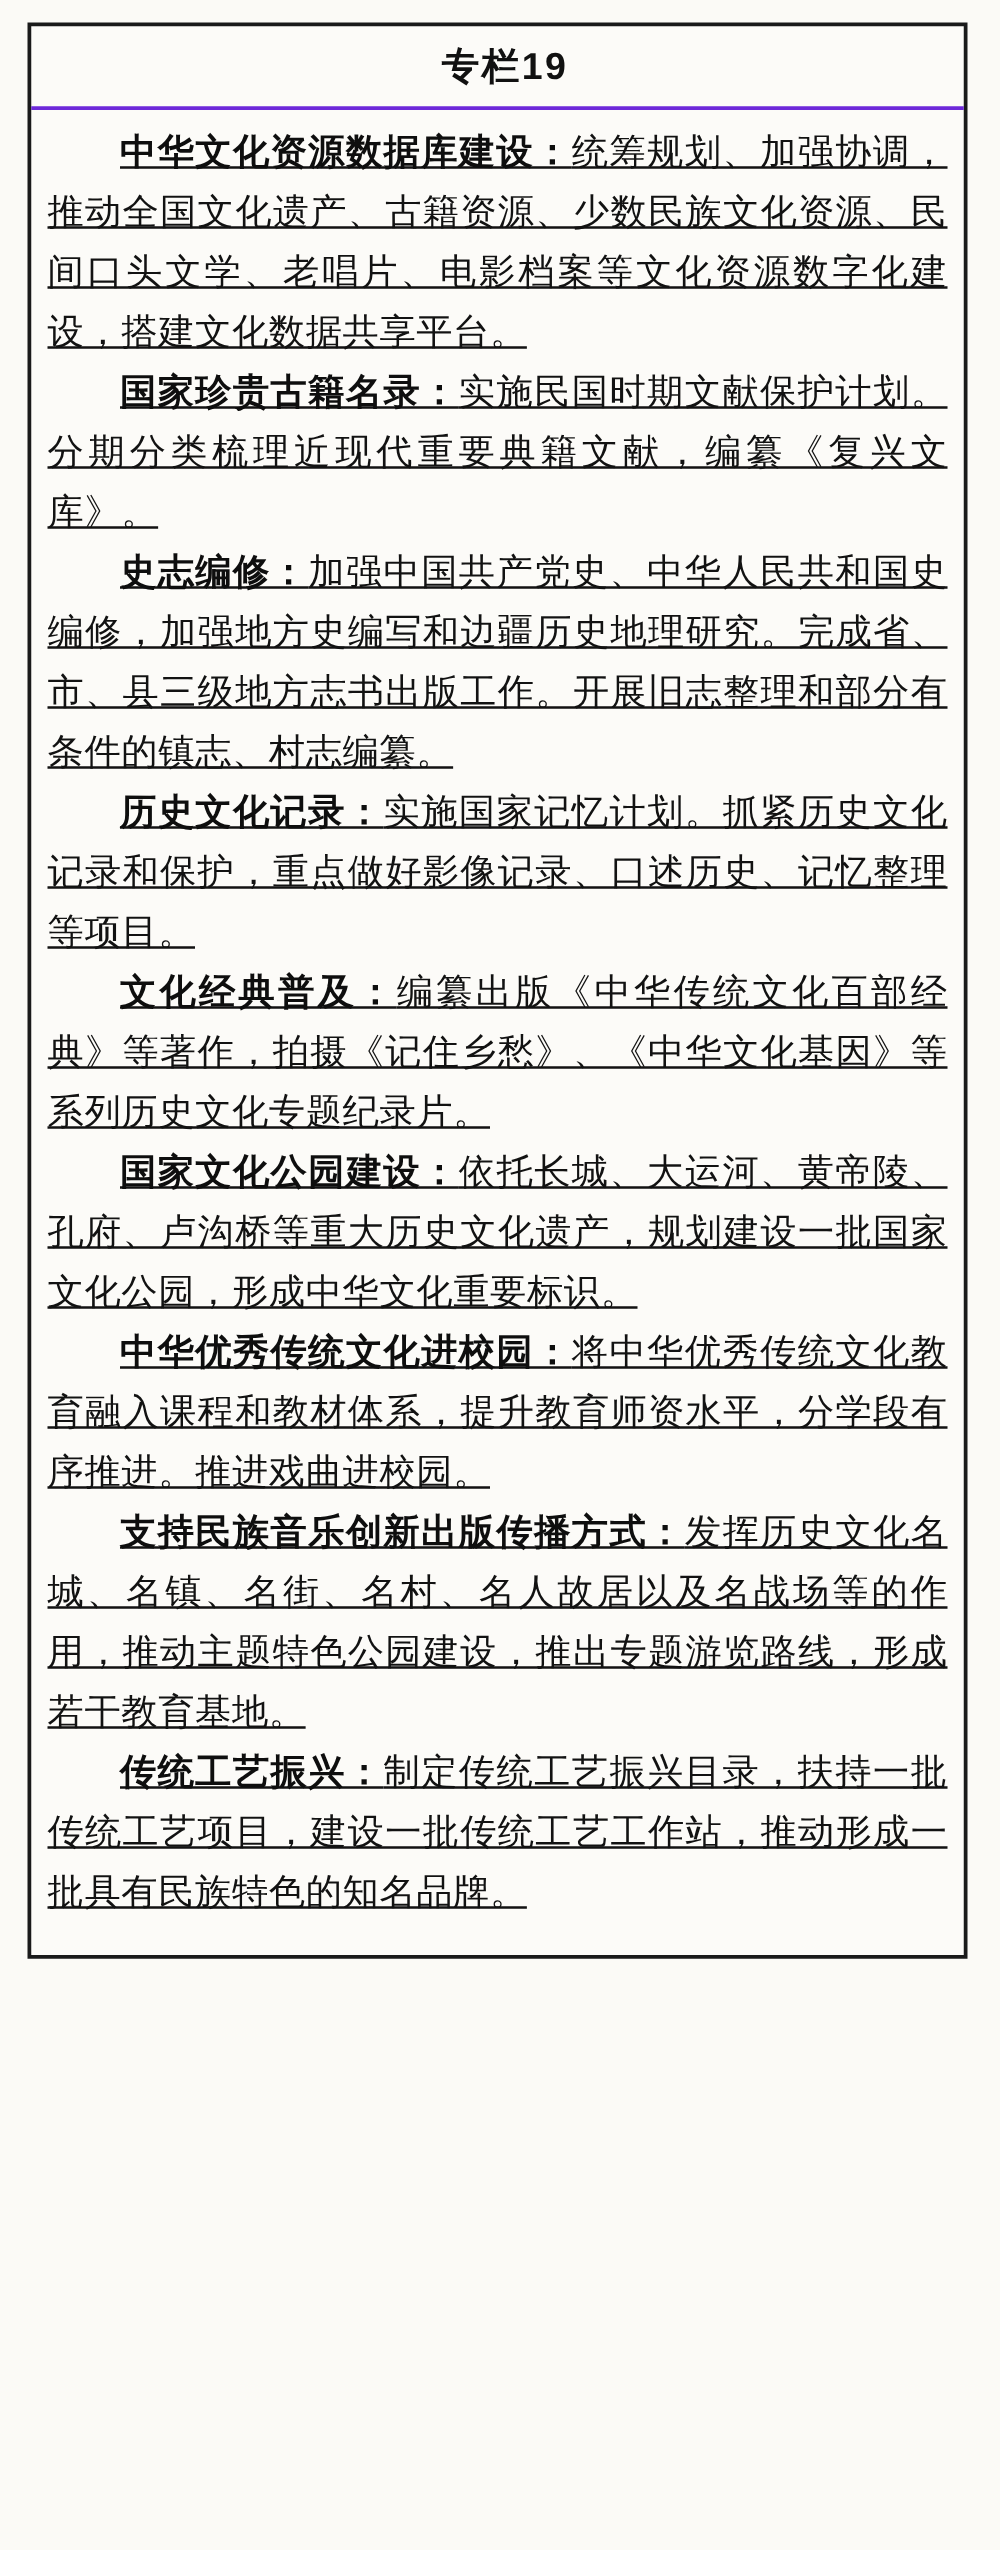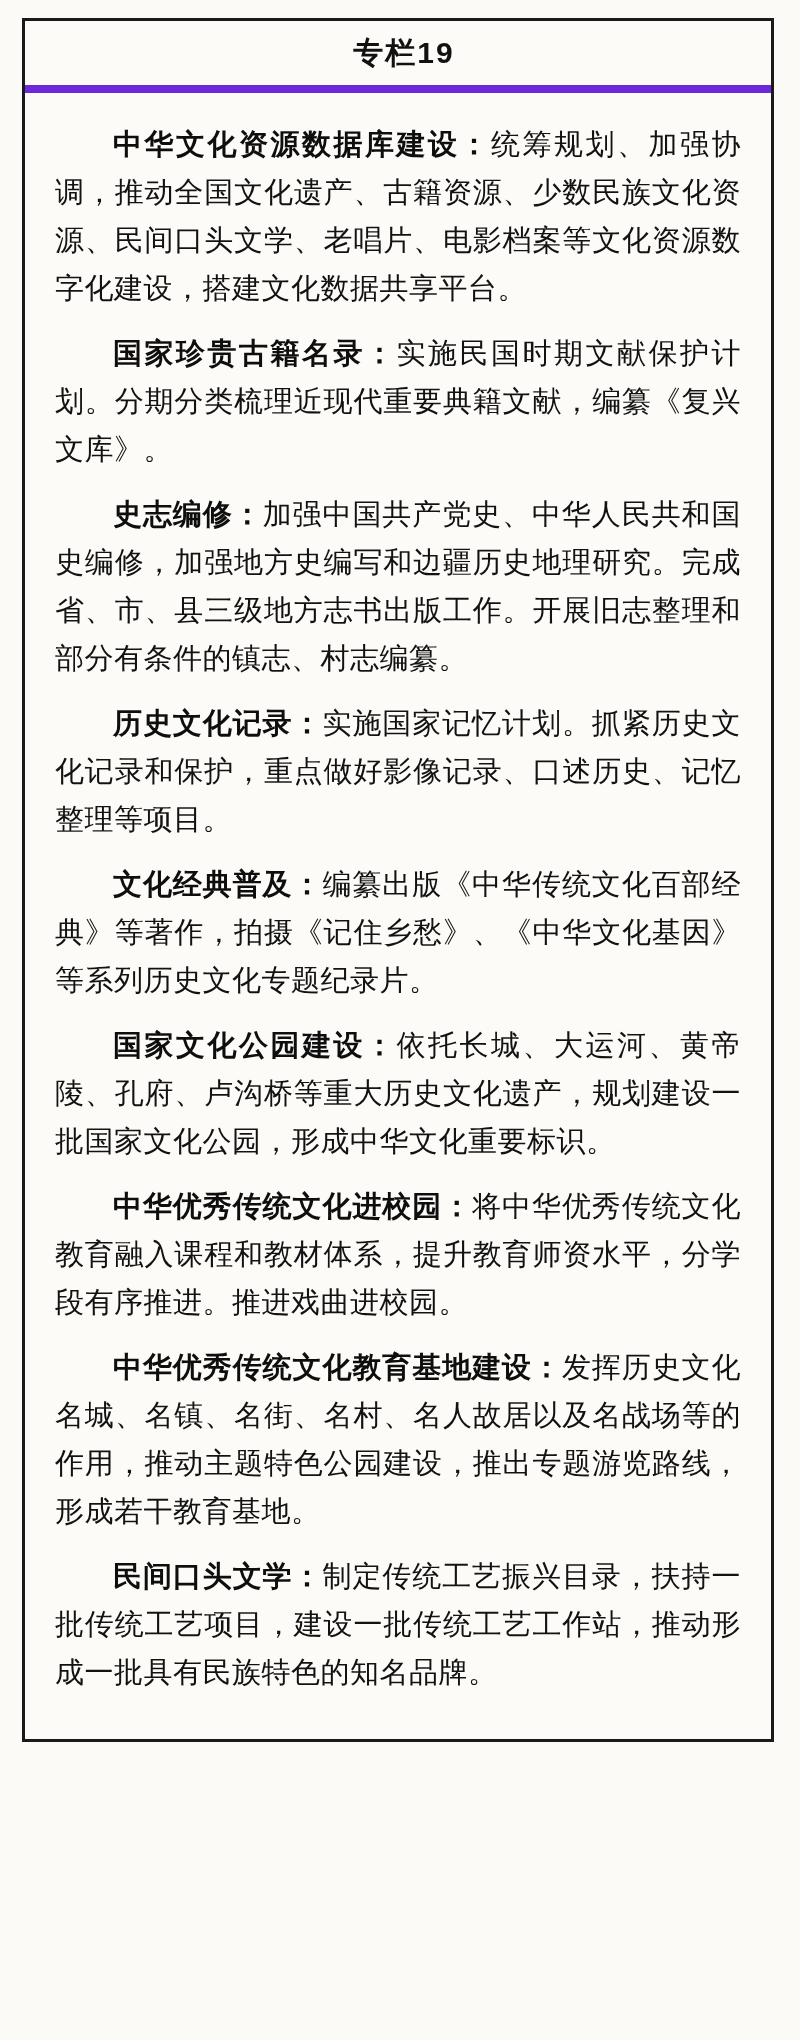--- a/index.html
+++ b/index.html
@@ -23,38 +23,39 @@
     border: 3px solid #1a1a1a;
     background: #fcfbf8;
     box-sizing: border-box;
   }
   .panel-title {
     display: flex;
     justify-content: center;
     align-items: center;
     column-gap: 30px;
     padding: 12px 0 11px 12px;
-    border-bottom: 8px solid #6d28d9;
+    border-bottom: 3px solid #6d28d9;
     font-family: "Liberation Sans", sans-serif;
     font-weight: 700;
     font-size: 30px;
     letter-spacing: 2px;
     color: #111;
   }
   .panel-body {
     padding: 10px 13px 26px 13px;
     font-size: 29px;
     line-height: 48px;
     text-align: justify;
     text-justify: inter-character;
     letter-spacing: 0.5px;
   }
   .para {
-    margin: 17px;
+    margin: 0;
     text-indent: 2em;
+    text-decoration: underline;
   }
   .para .label {
     font-family: "Liberation Sans", sans-serif;
     font-weight: 700;
     color: #0e0e0e;
   }
   .para .ptext {
     font-weight: 400;
   }
 </style>
@@ -66,16 +67,16 @@
     <span>专栏19</span>
   </div>
   <div class="panel-body">
     <p class="para"><span class="label">中华文化资源数据库建设：</span><span class="ptext">统筹规划、加强协调，推动全国文化遗产、古籍资源、少数民族文化资源、民间口头文学、老唱片、电影档案等文化资源数字化建设，搭建文化数据共享平台。</span></p>
     <p class="para"><span class="label">国家珍贵古籍名录：</span><span class="ptext">实施民国时期文献保护计划。分期分类梳理近现代重要典籍文献，编纂《复兴文库》。</span></p>
     <p class="para"><span class="label">史志编修：</span><span class="ptext">加强中国共产党史、中华人民共和国史编修，加强地方史编写和边疆历史地理研究。完成省、市、县三级地方志书出版工作。开展旧志整理和部分有条件的镇志、村志编纂。</span></p>
     <p class="para"><span class="label">历史文化记录：</span><span class="ptext">实施国家记忆计划。抓紧历史文化记录和保护，重点做好影像记录、口述历史、记忆整理等项目。</span></p>
     <p class="para"><span class="label">文化经典普及：</span><span class="ptext">编纂出版《中华传统文化百部经典》等著作，拍摄《记住乡愁》、《中华文化基因》等系列历史文化专题纪录片。</span></p>
     <p class="para"><span class="label">国家文化公园建设：</span><span class="ptext">依托长城、大运河、黄帝陵、孔府、卢沟桥等重大历史文化遗产，规划建设一批国家文化公园，形成中华文化重要标识。</span></p>
     <p class="para"><span class="label">中华优秀传统文化进校园：</span><span class="ptext">将中华优秀传统文化教育融入课程和教材体系，提升教育师资水平，分学段有序推进。推进戏曲进校园。</span></p>
-    <p class="para"><span class="label">中华优秀传统文化教育基地建设：</span><span class="ptext">发挥历史文化名城、名镇、名街、名村、名人故居以及名战场等的作用，推动主题特色公园建设，推出专题游览路线，形成若干教育基地。</span></p>
-    <p class="para"><span class="label">民间口头文学：</span><span class="ptext">制定传统工艺振兴目录，扶持一批传统工艺项目，建设一批传统工艺工作站，推动形成一批具有民族特色的知名品牌。</span></p>
+    <p class="para"><span class="label">支持民族音乐创新出版传播方式：</span><span class="ptext">发挥历史文化名城、名镇、名街、名村、名人故居以及名战场等的作用，推动主题特色公园建设，推出专题游览路线，形成若干教育基地。</span></p>
+    <p class="para"><span class="label">传统工艺振兴：</span><span class="ptext">制定传统工艺振兴目录，扶持一批传统工艺项目，建设一批传统工艺工作站，推动形成一批具有民族特色的知名品牌。</span></p>
   </div>
 </div>
 
 </body></html>

